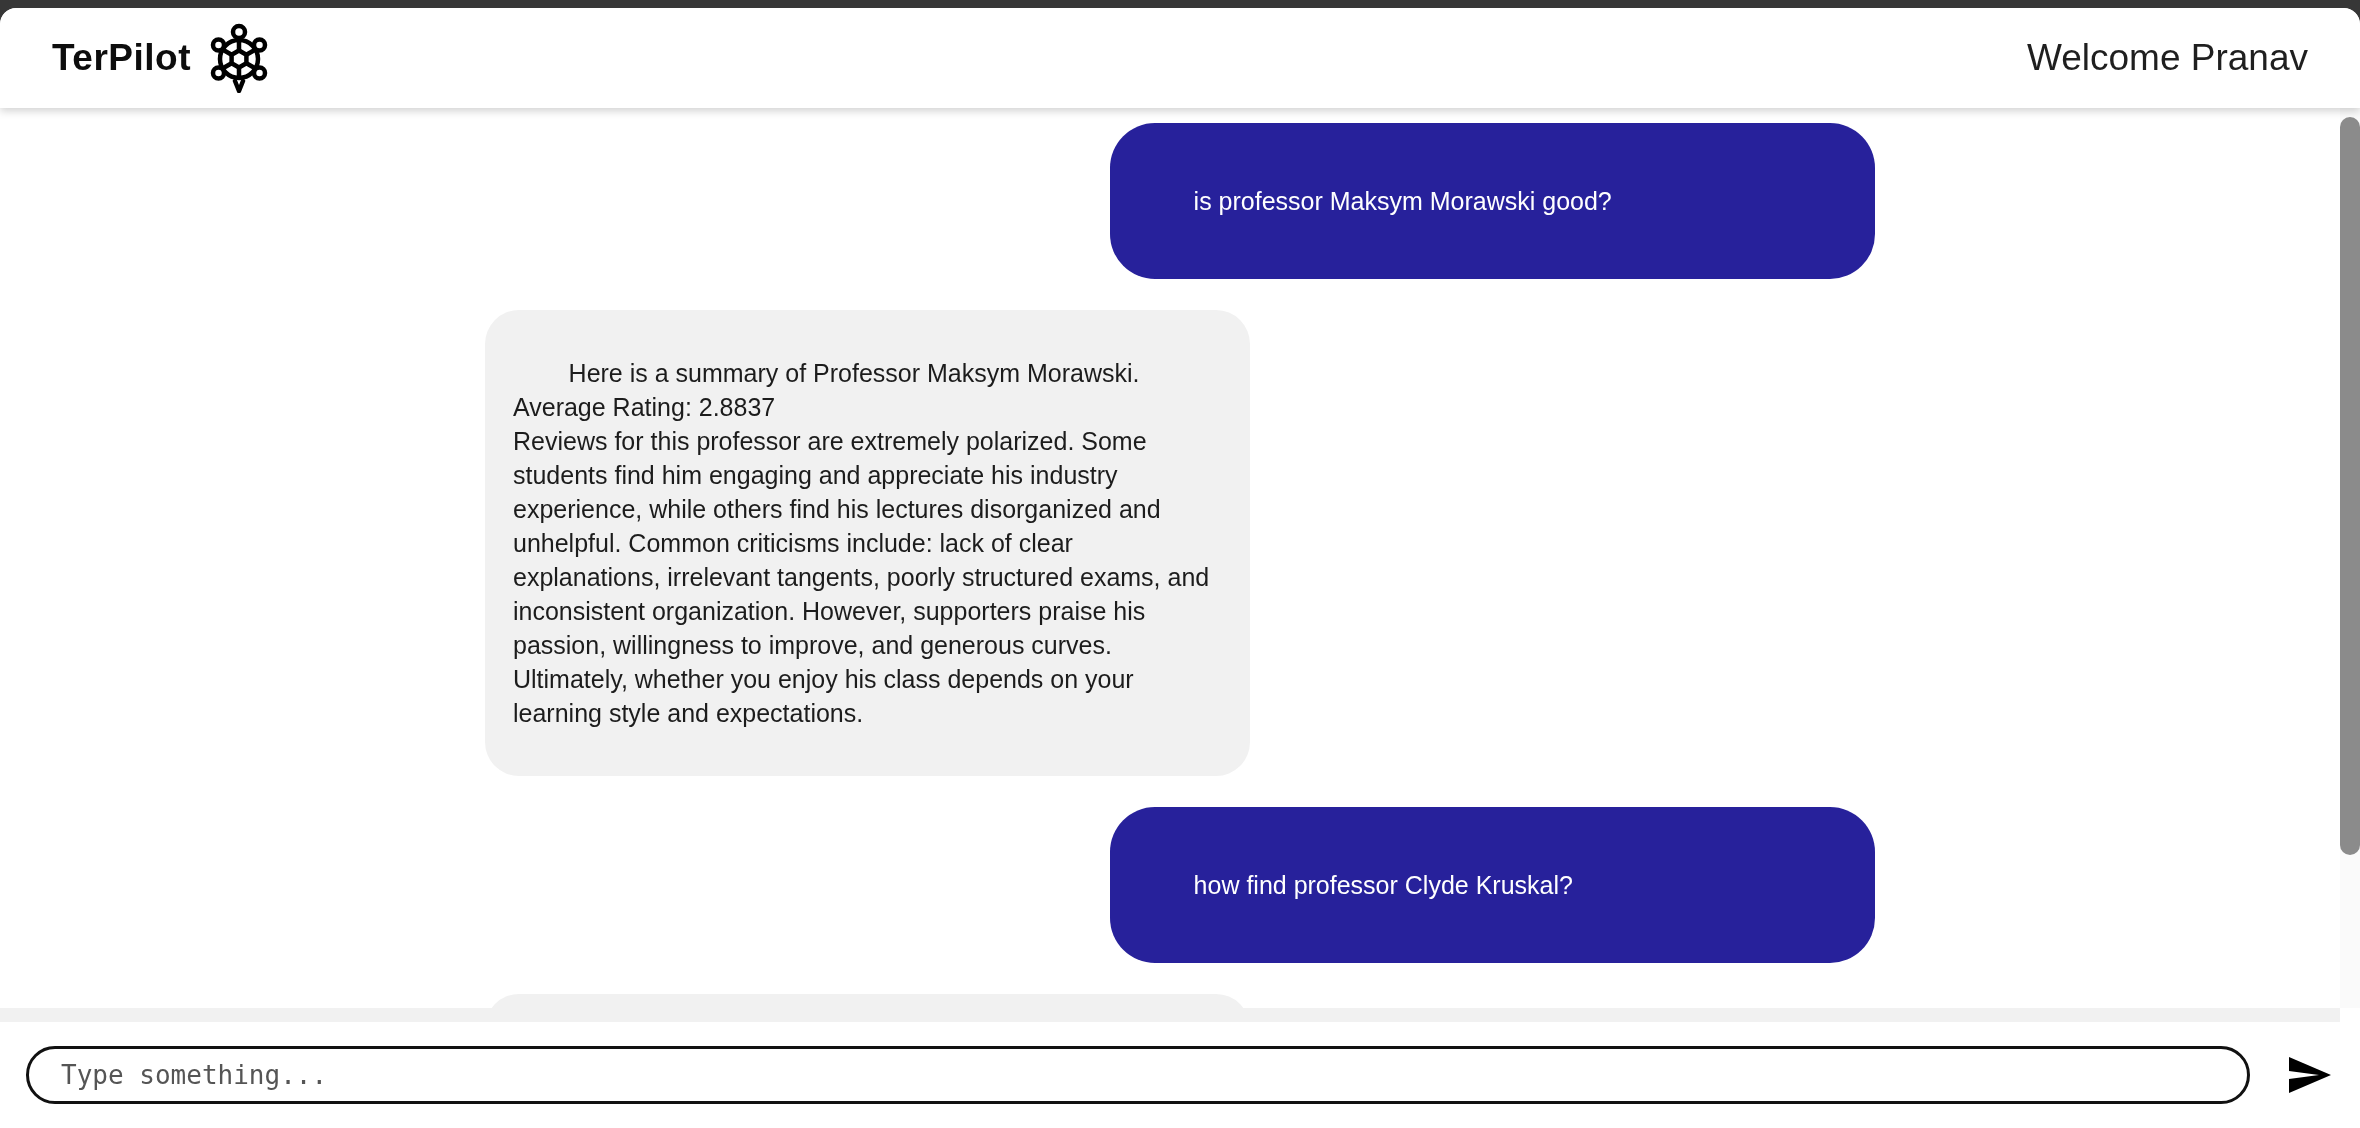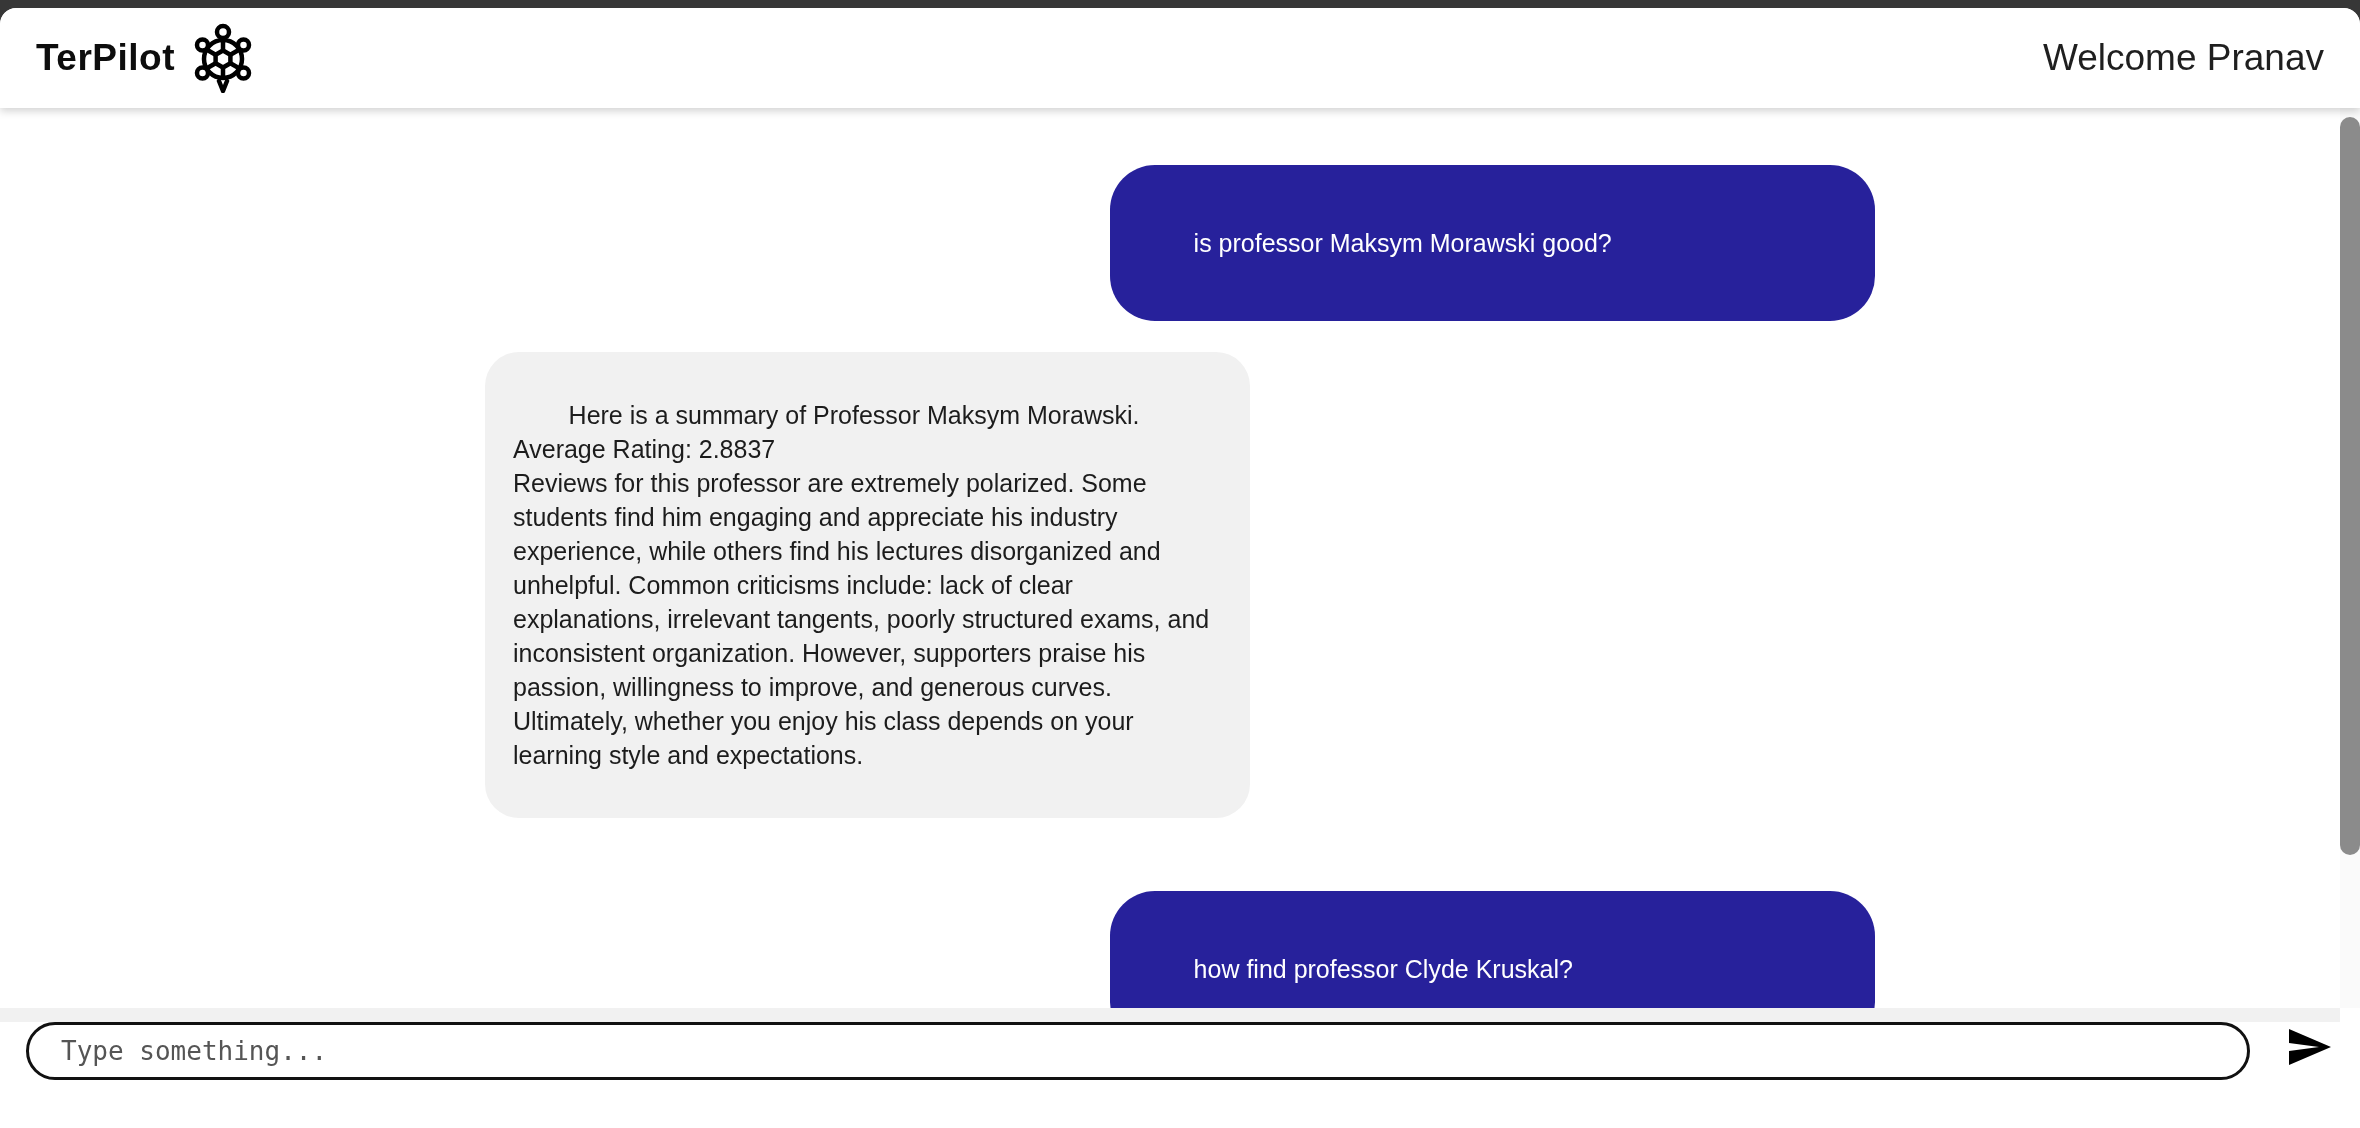--- a/index.html
+++ b/index.html
@@ -19,21 +19,21 @@
     display: flex;
     flex-direction: column;
     overflow: hidden;
   }
   
   .app-header {
     height: 100px;
     flex: 0 0 100px;
     display: flex;
     align-items: center;
-    padding: 0 36px;
+    padding: 0 52px;
     background: #ffffff;
     border-radius: 16px 16px 0 0;
     box-shadow: 0 3px 9px rgba(0,0,0,0.18);
     position: relative;
     z-index: 5;
   }
   .brand {
     font-size: 37px;
     font-weight: bold;
     color: #0d0d0d;
@@ -66,21 +66,20 @@
     line-height: 34px;
     white-space: pre-wrap;
     word-wrap: break-word;
   }
   .msg.user {
     align-self: flex-end;
     background: #27219b;
     color: #ffffff;
     border-radius: 45px;
     padding: 27px 28px;
-    margin-top: 42px;
   }
   .msg.bot {
     align-self: flex-start;
     background: #f1f1f1;
     color: #1c1c1c;
     border-radius: 34px;
     padding: 12px 28px;
   }
   
   .v-track {
@@ -100,20 +99,21 @@
     position: absolute;
     left: 0; right: 20px; bottom: 0;
     height: 14px;
     background: #f1f1f1;
   }
   
   .composer {
     flex: 0 0 106px;
     height: 106px;
     display: flex;
+    align-items: center;
     padding: 0 26px;
     gap: 34px;
     background: #ffffff;
     position: relative;
     z-index: 5;
   }
   .composer input {
     flex: 1;
     height: 58px;
     border: 3px solid #111111;

